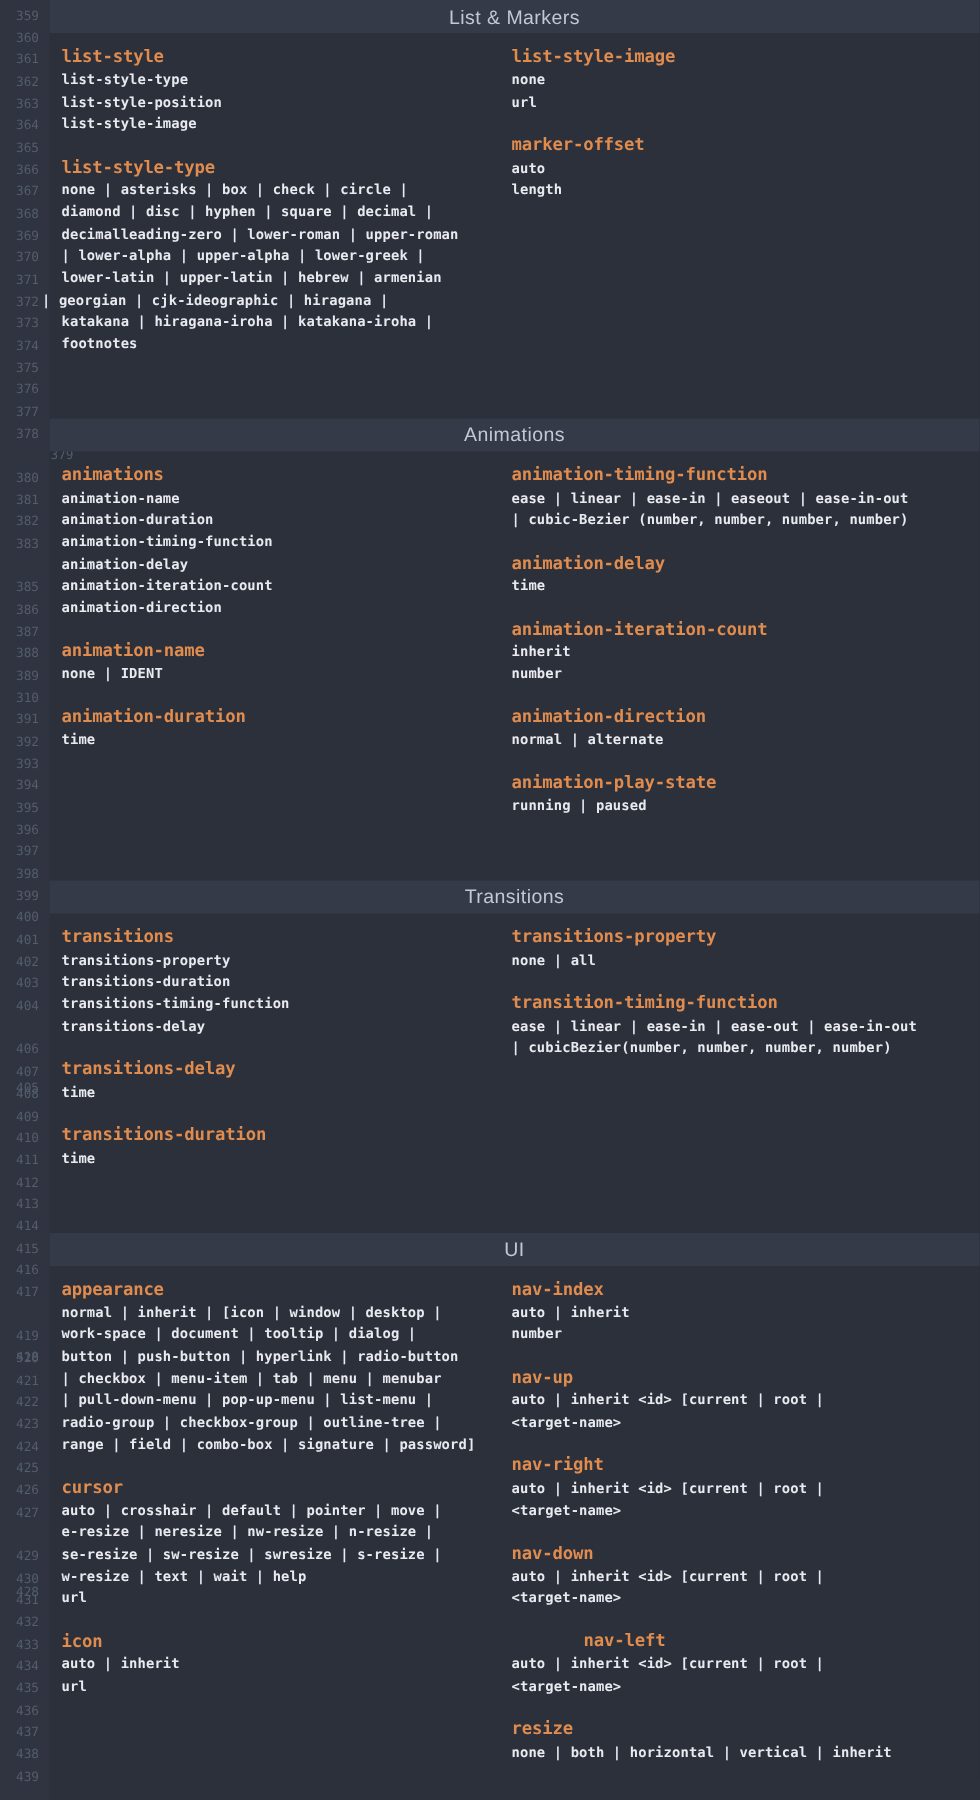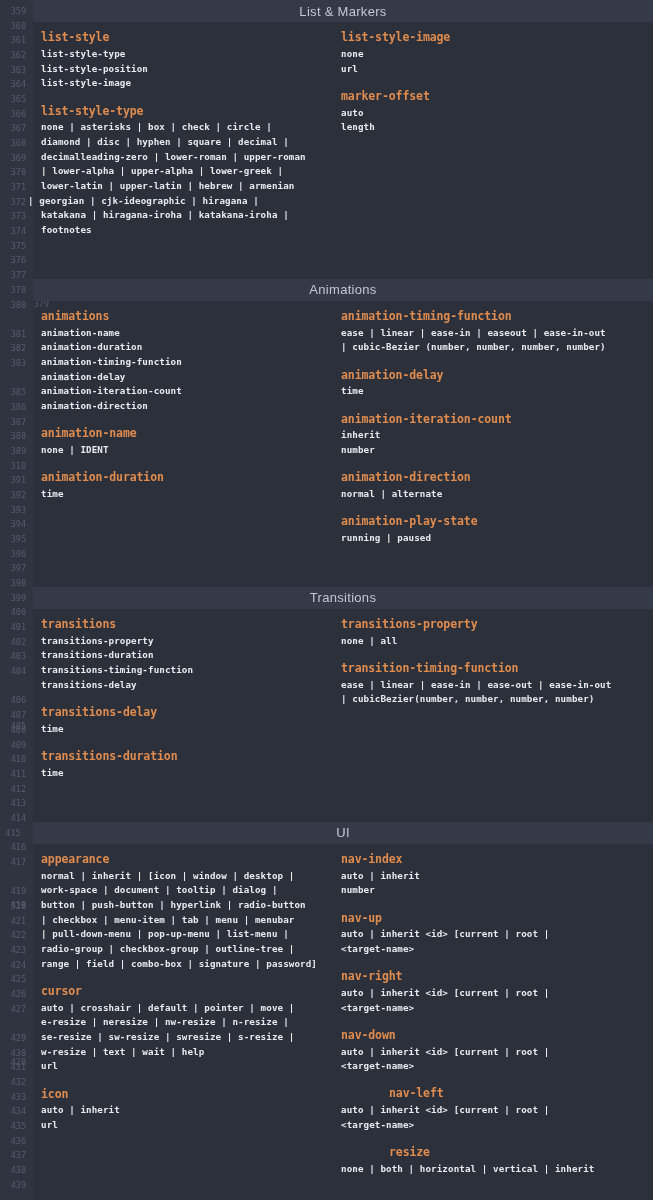--- a/index.html
+++ b/index.html
@@ -89,21 +89,21 @@
       <div class="lnum" style="top: 165.37px;">370</div>
       <div class="lnum" style="top: 180.04px;">371</div>
       <div class="lnum" style="top: 194.71px;">372</div>
       <div class="lnum" style="top: 209.38px;">373</div>
       <div class="lnum" style="top: 224.05px;">374</div>
       <div class="lnum" style="top: 238.72px;">375</div>
       <div class="lnum" style="top: 253.39px;">376</div>
       <div class="lnum" style="top: 268.06px;">377</div>
       <div class="lnum" style="top: 282.73px;">378</div>
       <div class="lnum" style="top: 297.4px; margin-left: 23px;">379</div>
-      <div class="lnum" style="top: 298px;">380</div>
+      <div class="lnum" style="top: 312px;">380</div>
       <div class="lnum" style="top: 326.74px;">381</div>
       <div class="lnum" style="top: 341.41px;">382</div>
       <div class="lnum" style="top: 356.08px;">383</div>
       <div class="lnum" style="top: 370.75px; padding-left: 48px;">384</div>
       <div class="lnum" style="top: 385.42px;">385</div>
       <div class="lnum" style="top: 400.09px;">386</div>
       <div class="lnum" style="top: 414.76px;">387</div>
       <div class="lnum" style="top: 429.43px;">388</div>
       <div class="lnum" style="top: 444.1px;">389</div>
       <div class="lnum" style="top: 458.77px;">310</div>
@@ -124,21 +124,21 @@
       <div class="lnum" style="top: 678.82px; margin-top: 40px;">405</div>
       <div class="lnum" style="top: 693.49px;">406</div>
       <div class="lnum" style="top: 708.16px;">407</div>
       <div class="lnum" style="top: 722.83px;">408</div>
       <div class="lnum" style="top: 737.5px;">409</div>
       <div class="lnum" style="top: 752.17px;">410</div>
       <div class="lnum" style="top: 766.84px;">411</div>
       <div class="lnum" style="top: 781.51px;">412</div>
       <div class="lnum" style="top: 796.18px;">413</div>
       <div class="lnum" style="top: 810.85px;">414</div>
-      <div class="lnum" style="top: 825.52px; text-align: center;">415</div>
+      <div class="lnum" style="top: 825.52px;">415</div>
       <div class="lnum" style="top: 840.19px;">416</div>
       <div class="lnum" style="top: 854.86px;">417</div>
       <div class="lnum" style="top: 869.53px; margin-top: 28px;">418</div>
       <div class="lnum" style="top: 884.2px;">419</div>
       <div class="lnum" style="top: 898.87px;">520</div>
       <div class="lnum" style="top: 913.54px;">421</div>
       <div class="lnum" style="top: 928.21px;">422</div>
       <div class="lnum" style="top: 942.88px;">423</div>
       <div class="lnum" style="top: 957.55px;">424</div>
       <div class="lnum" style="top: 972.22px;">425</div>
@@ -249,16 +249,16 @@
       <div class="tok val" style="left: 341px; top: 941.88px;">&lt;target-name&gt;</div>
       <div class="tok prop" style="left: 341px; top: 969.22px;">nav-right</div>
       <div class="tok val" style="left: 341px; top: 985.89px;">auto | inherit &lt;id&gt; [current | root |</div>
       <div class="tok val" style="left: 341px; top: 1000.56px;">&lt;target-name&gt;</div>
       <div class="tok prop" style="left: 341px; top: 1027.9px;">nav-down</div>
       <div class="tok val" style="left: 341px; top: 1044.57px;">auto | inherit &lt;id&gt; [current | root |</div>
       <div class="tok val" style="left: 341px; top: 1059.24px;">&lt;target-name&gt;</div>
       <div class="tok prop" style="left: 341px; top: 1086px; margin-left: 48px;">nav-left</div>
       <div class="tok val" style="left: 341px; top: 1103.25px;">auto | inherit &lt;id&gt; [current | root |</div>
       <div class="tok val" style="left: 341px; top: 1117.92px;">&lt;target-name&gt;</div>
-      <div class="tok prop" style="left: 341px; top: 1145.26px; margin-left: 48px;">resize</div>
+      <div class="tok prop" style="left: 341px; top: 1145.26px;">resize</div>
       <div class="tok val" style="left: 341px; top: 1161.93px;">none | both | horizontal | vertical | inherit</div>
     </div>
 </div>
 
 </body></html>

